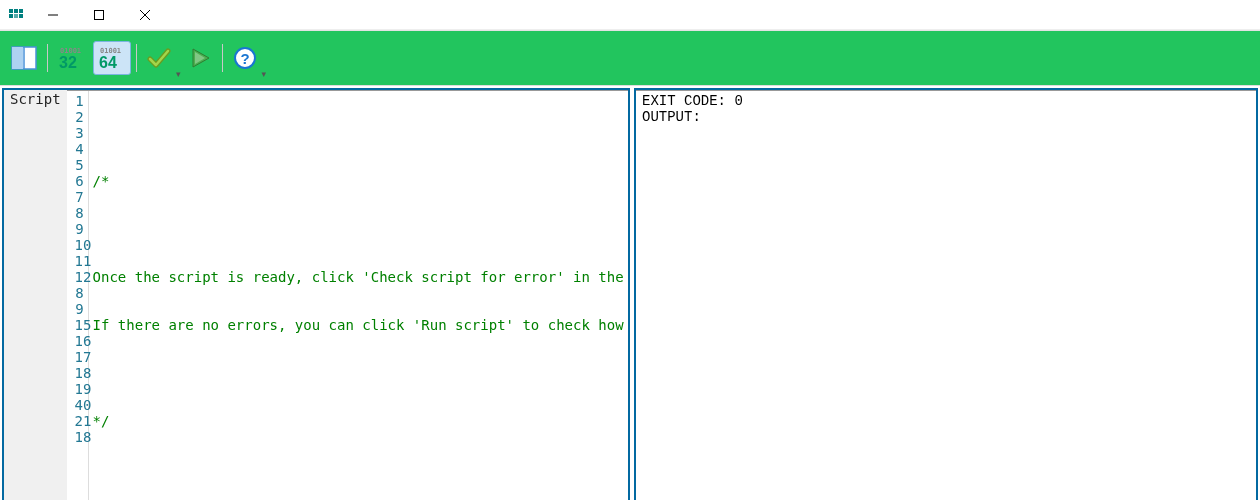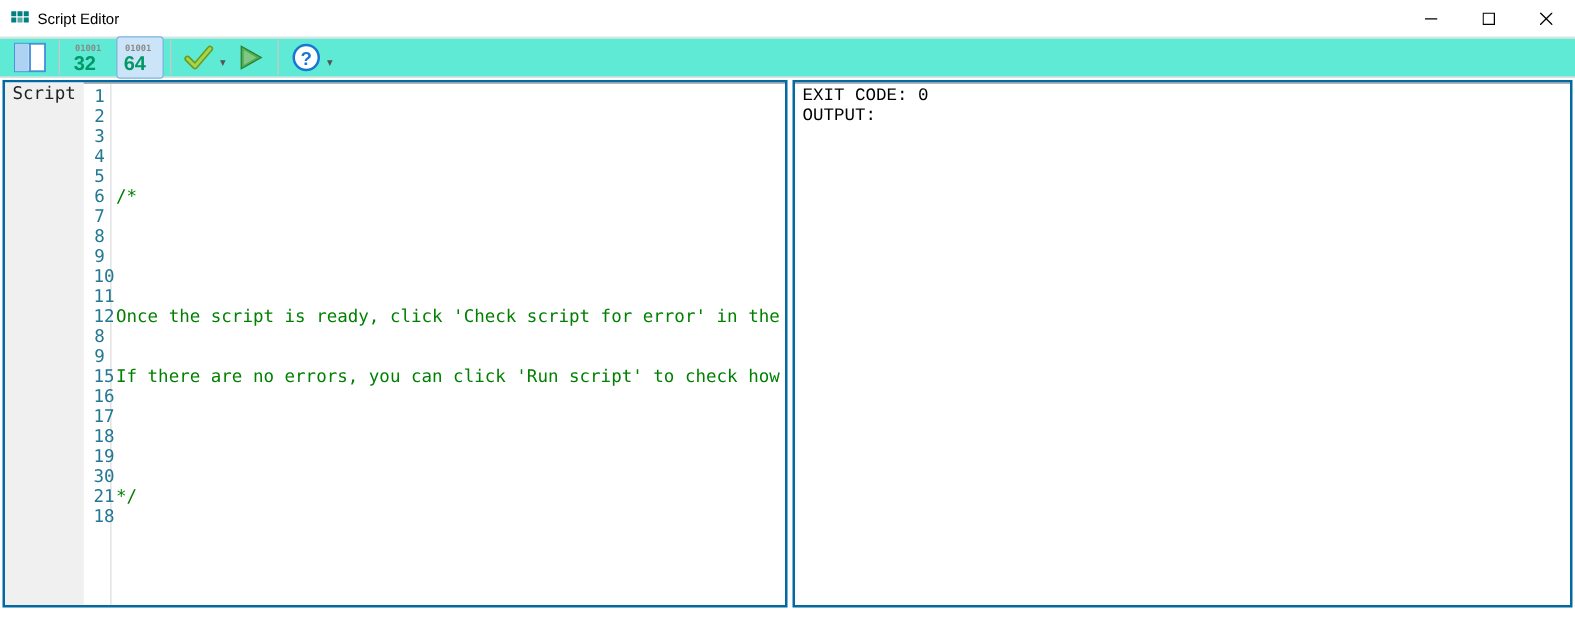--- a/index.html
+++ b/index.html
@@ -30,22 +30,22 @@
   .titlebar-text { flex: 1; font-size: 12px; color: #000; }
   .win-controls { display: flex; height: 100%; }
   .win-btn {
     width: 46px; height: 30px;
     display: flex; align-items: center; justify-content: center;
     font-family: "Segoe MDL2 Assets", sans-serif;
     font-size: 10px;
   }
 
   .toolbar {
-    height: 32px;
-    background: #5eead4;
+    height: 56px;
+    background: #22c55e;
     border-top: 1px solid #e3e3e3;
     border-bottom: 1px solid #ddd;
     display: flex;
     align-items: center;
     padding: 0 6px;
     gap: 2px;
   }
   .tb-btn {
     padding: 3px 4px;
     border: 1px solid transparent;
@@ -125,21 +125,20 @@
   <span class="titlebar-icon">
     <svg width="16" height="16" viewBox="0 0 16 16">
       <rect x="1" y="2" width="4" height="4" fill="#008080"></rect>
       <rect x="6" y="2" width="4" height="4" fill="#008080"></rect>
       <rect x="11" y="2" width="4" height="4" fill="#008080"></rect>
       <rect x="1" y="7" width="4" height="4" fill="#008080"></rect>
       <rect x="6" y="7" width="4" height="4" fill="#5aa"></rect>
       <rect x="11" y="7" width="4" height="4" fill="#008080"></rect>
     </svg>
   </span>
-  <span class="titlebar-text">Script Editor</span>
   <div class="win-controls">
     <div class="win-btn">
       <svg width="10" height="10">
           <line x1="0" y1="5" x2="10" y2="5" stroke="#000" stroke-width="1"></line>
         </svg>
     </div>
     <div class="win-btn">
       <svg width="10" height="10">
           <rect x="0.5" y="0.5" width="9" height="9" fill="none" stroke="#000" stroke-width="1"></rect>
         </svg>
@@ -216,21 +215,21 @@
           <div>10</div>
           <div>11</div>
           <div>12</div>
           <div>8</div>
           <div>9</div>
           <div>15</div>
           <div>16</div>
           <div>17</div>
           <div>18</div>
           <div>19</div>
-          <div>30</div>
+          <div>40</div>
           <div>21</div>
           <div>18</div>
         </div>
       <div class="code">
         <div><span></span></div>
         <div><span class="c-comment">/*</span></div>
         <div><span class="c-comment"></span></div>
         <div><span class="c-comment">Once the script is ready, click 'Check script for error' in the toolbar and check the result.</span></div>
         <div><span class="c-comment">If there are no errors, you can click 'Run script' to check how it works.</span></div>
         <div><span class="c-comment"></span></div>

